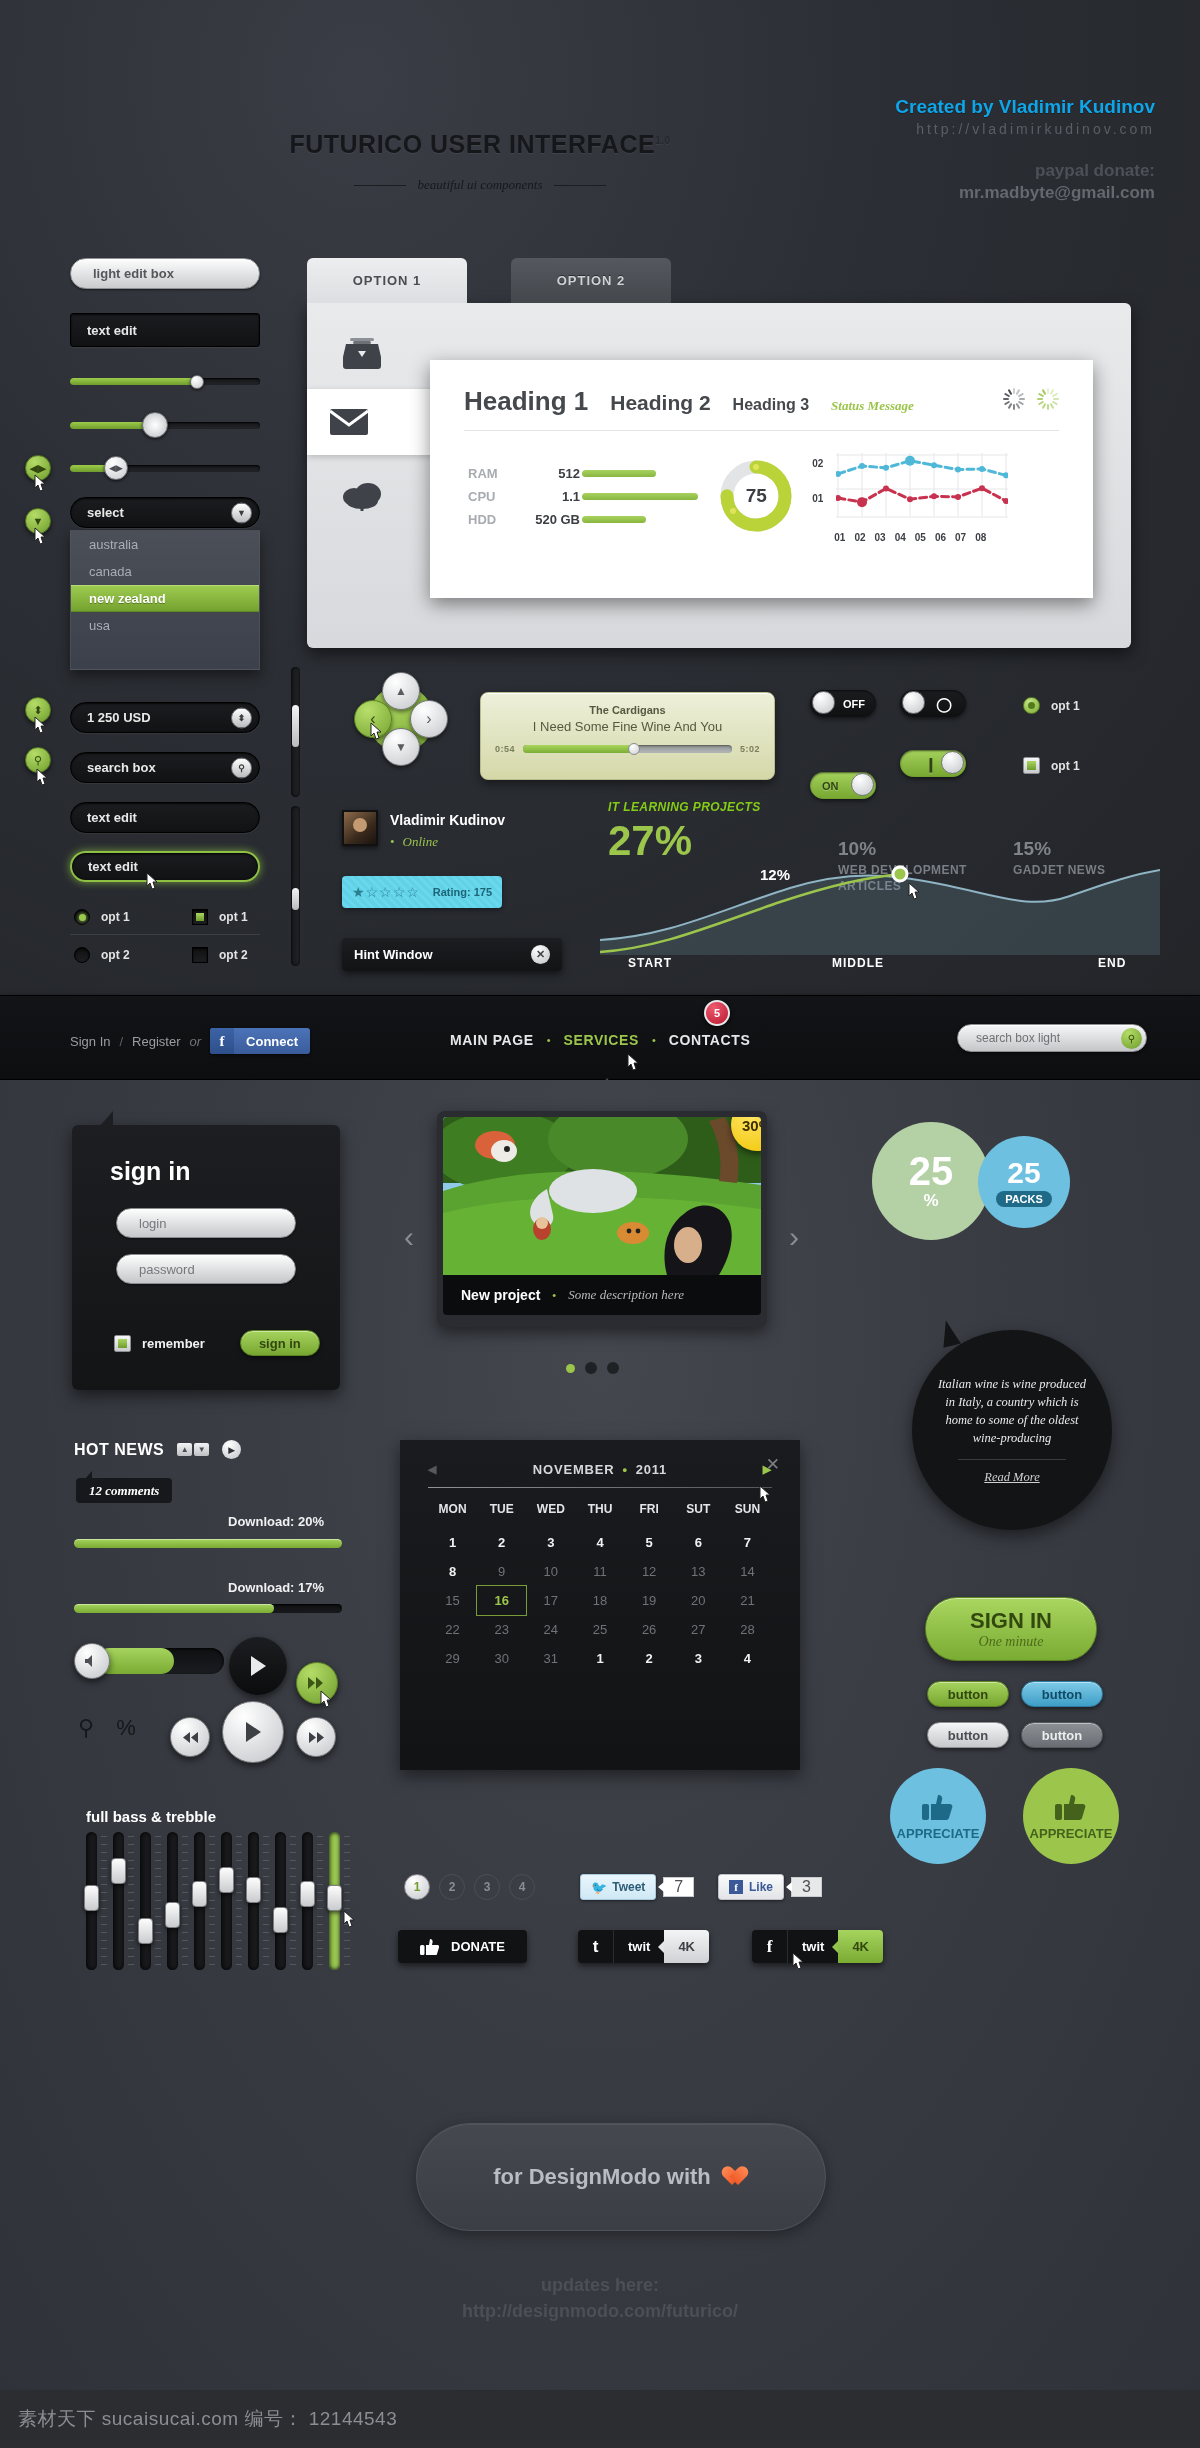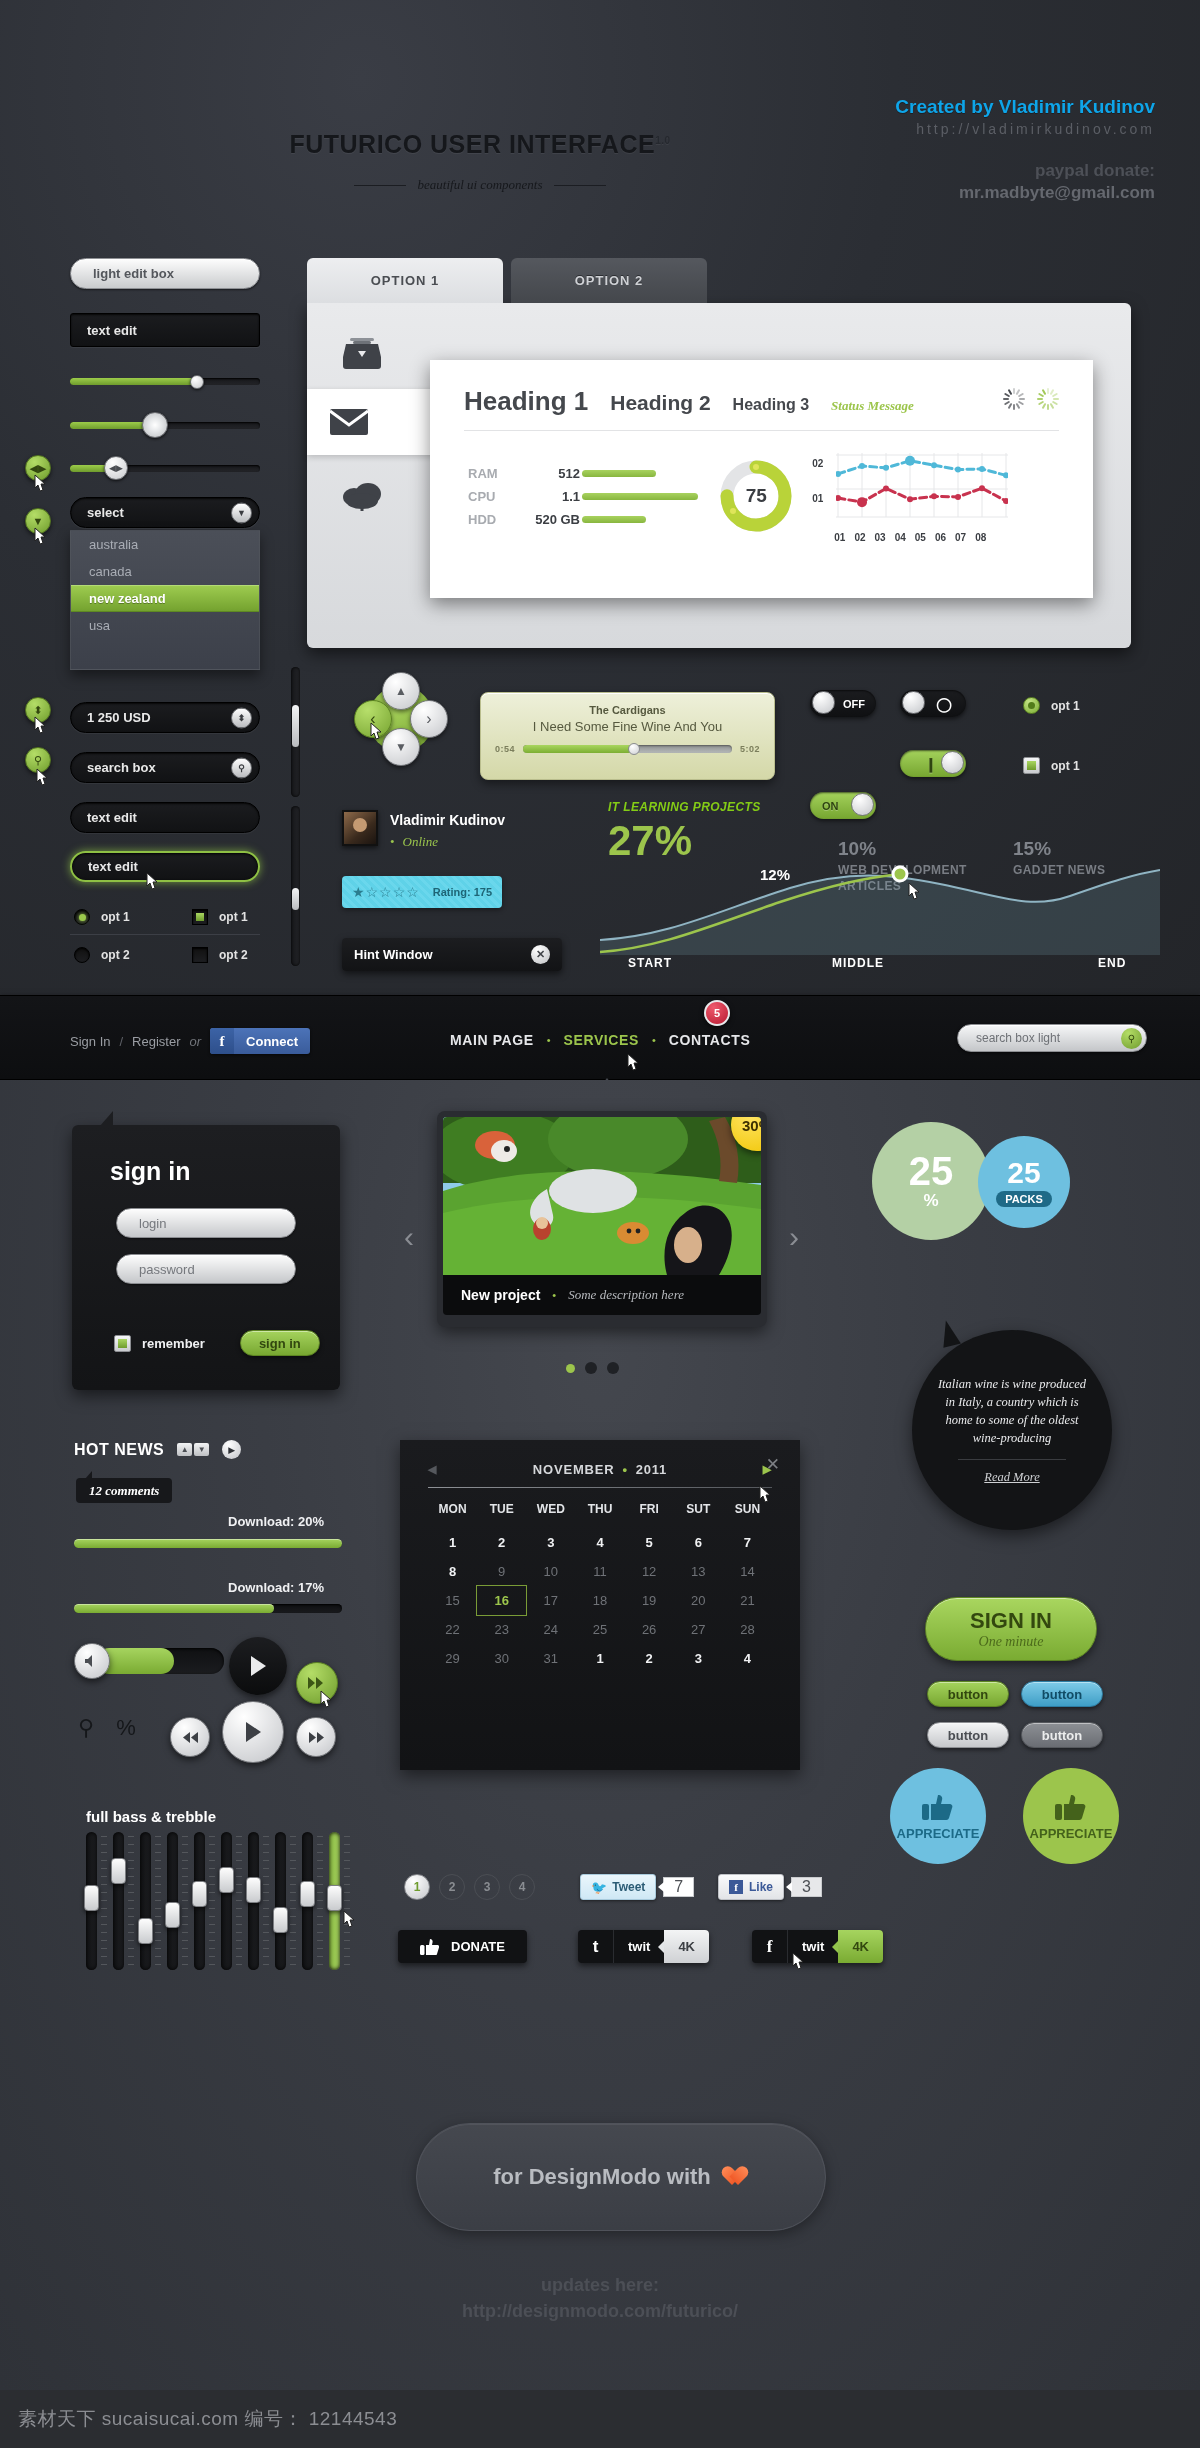--- a/index.html
+++ b/index.html
@@ -125,21 +125,21 @@
   
   .vscroll{ position:absolute; width:9px; border-radius:5px;
     background:linear-gradient(90deg,#16171a,#232428); box-shadow:inset 0 0 3px #000;}
   .vscroll .th{ position:absolute; left:1px; width:7px; border-radius:4px;
     background:linear-gradient(#f2f3f4,#b9bbbe);}
 
   
   #tabpanel{ position:absolute; left:307px; top:303px; width:824px; height:345px;
     background:linear-gradient(#e9eaec,#d7d9dc); border-radius:0 6px 6px 6px;
     box-shadow:0 6px 16px rgba(0,0,0,.55);}
-  .tab{ position:absolute; top:-45px; height:45px; width:196px;
+  .tab{ position:absolute; top:-45px; height:45px; width:160px;
     display:flex; align-items:center; justify-content:center;
     font-size:13px; font-weight:bold; letter-spacing:1px; border-radius:6px 6px 0 0;}
   #tab1{ left:0; background:linear-gradient(#edeef0,#dcdee1); color:#4a4d52;}
   #tab2{ left:204px; background:linear-gradient(#55585e,#44474c); color:#cfd1d5;
     text-shadow:0 -1px 0 #2c2e32;}
   .sideicon{ position:absolute; left:22px; width:66px; height:66px; display:flex;
     align-items:center; justify-content:center; }
   .sideicon svg{ fill:#3f4248; }
   #sideicon-2{ background:#fff; border-radius:0 8px 8px 0; left:0; width:150px;
     box-shadow:0 2px 6px rgba(0,0,0,.18); justify-content:flex-start; padding-left:22px;}
@@ -708,21 +708,21 @@
   </div>
 
   <div class="toggle off" style="left:810px;top:690px;">
     <span class="kn" style="left:2px;"></span>
     <span>OFF</span>
   </div>
   <div class="toggle off" style="left:900px;top:690px;justify-content:flex-end;padding-right:14px;font-size:14px;">
     <span class="kn" style="left:2px;"></span>
     <span>◯</span>
   </div>
-  <div class="toggle on" style="left:810px;top:792px;">
+  <div class="toggle on" style="left:810px;top:772px;">
     <span>ON</span>
     <span class="kn" style="right:2px;"></span>
   </div>
   <div class="toggle on" style="left:900px;top:750px;padding-left:25px;font-size:14px;">
     <span>❙</span>
     <span class="kn" style="right:2px;"></span>
   </div>
 
   <div class="opt-row" style="left:1023px;top:697px;">
     <span style="width:17px;height:17px;border-radius:50%;background:radial-gradient(circle at 35% 25%,#c3e385,#7cae33);border:1px solid #5d8522;display:flex;align-items:center;justify-content:center;">

